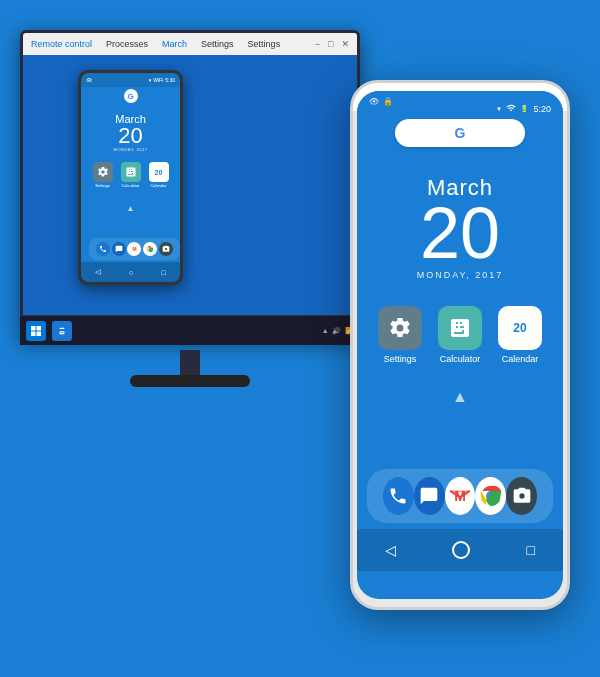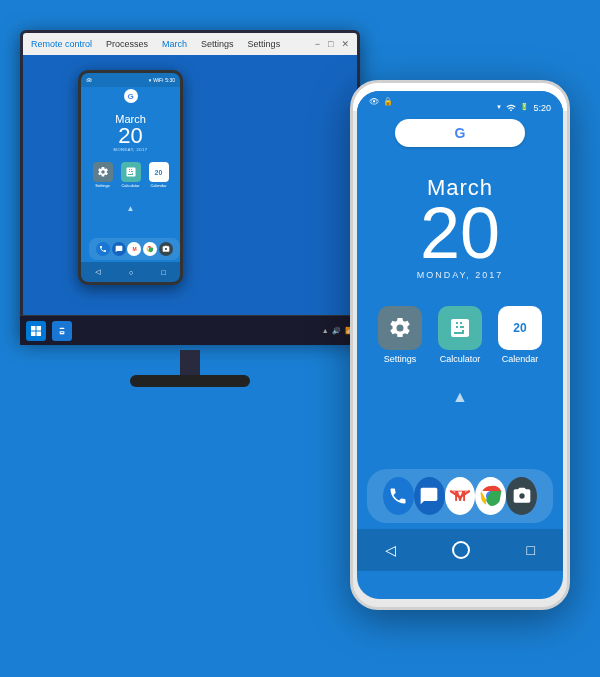--- a/index.html
+++ b/index.html
@@ -334,20 +334,21 @@
       gap: 4px;
       align-items: center;
     }
     .statusbar-left span {
       font-size: 7px;
       color: white;
     }
     .statusbar-right {
       display: flex;
       gap: 4px;
+      align-items: center;
       margin-top: 15px;
     }
     .statusbar-right span {
       font-size: 7px;
       color: white;
     }
     .phone-large-date {
       text-align: center;
       padding: 20px 0 10px;
     }

